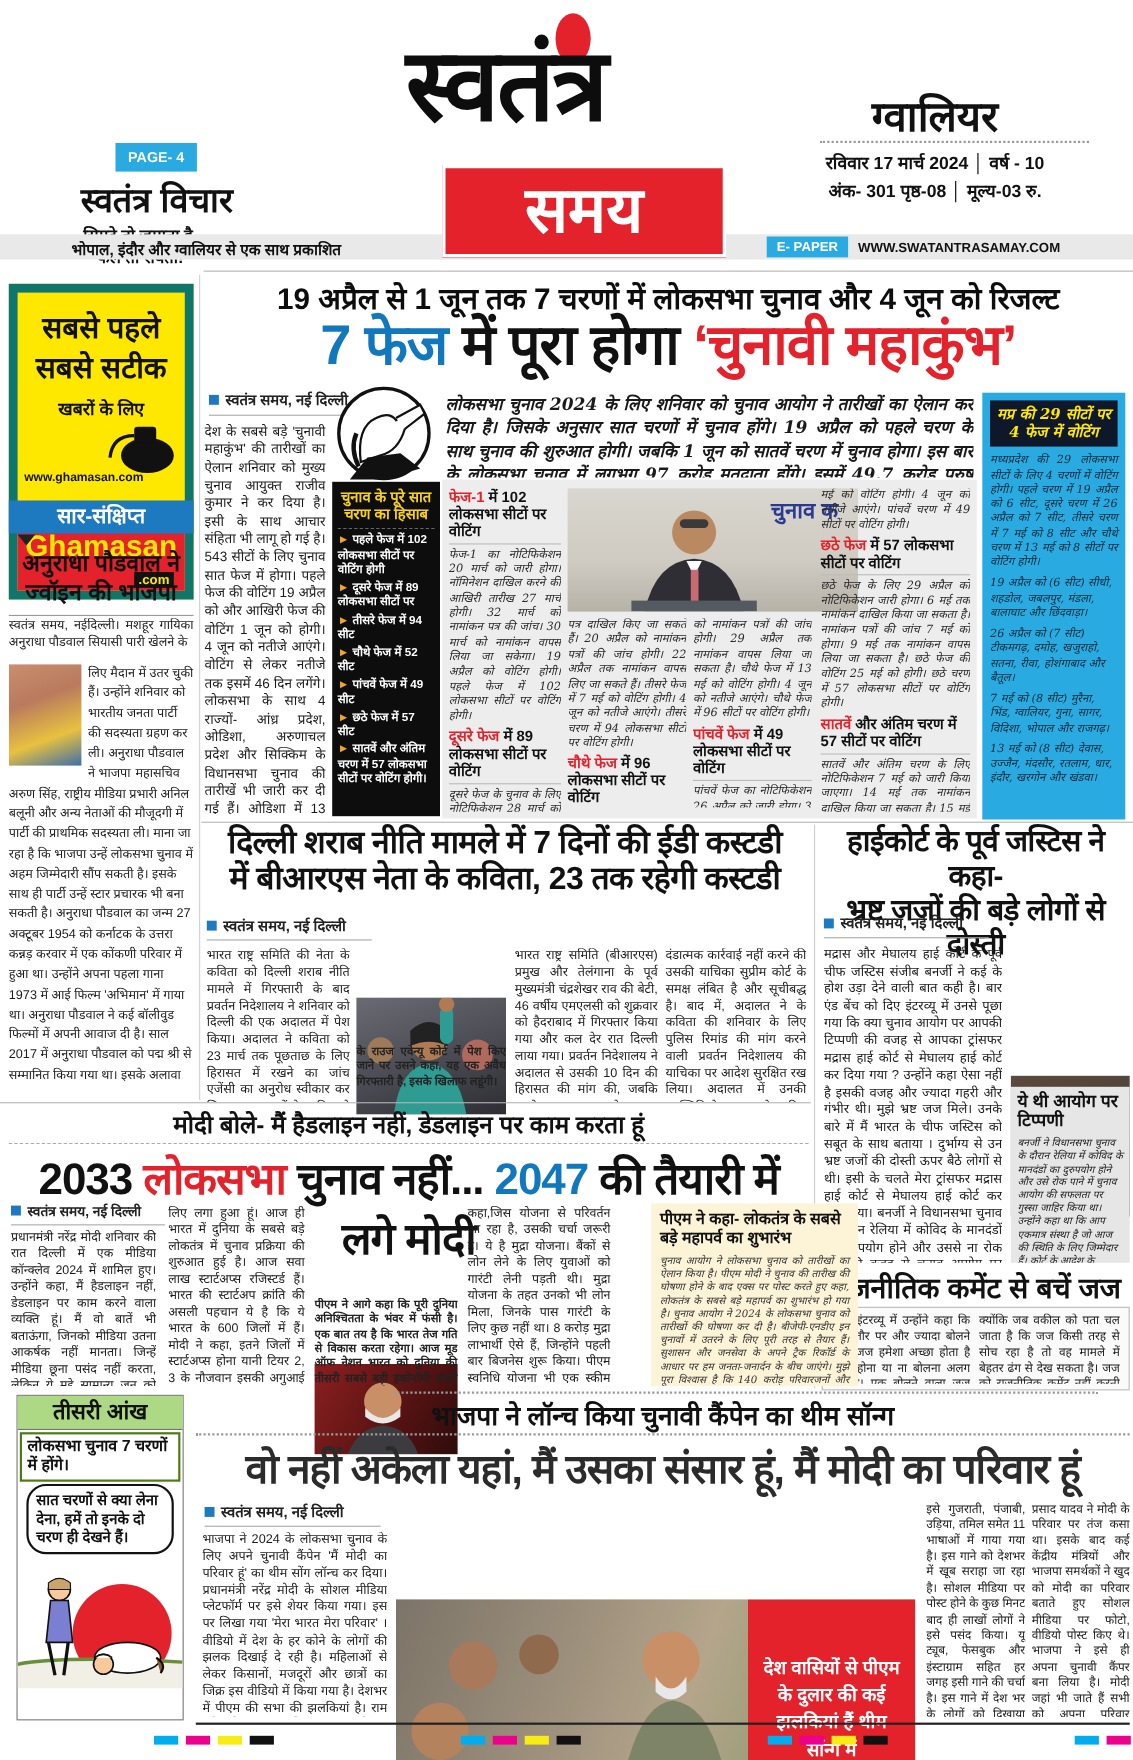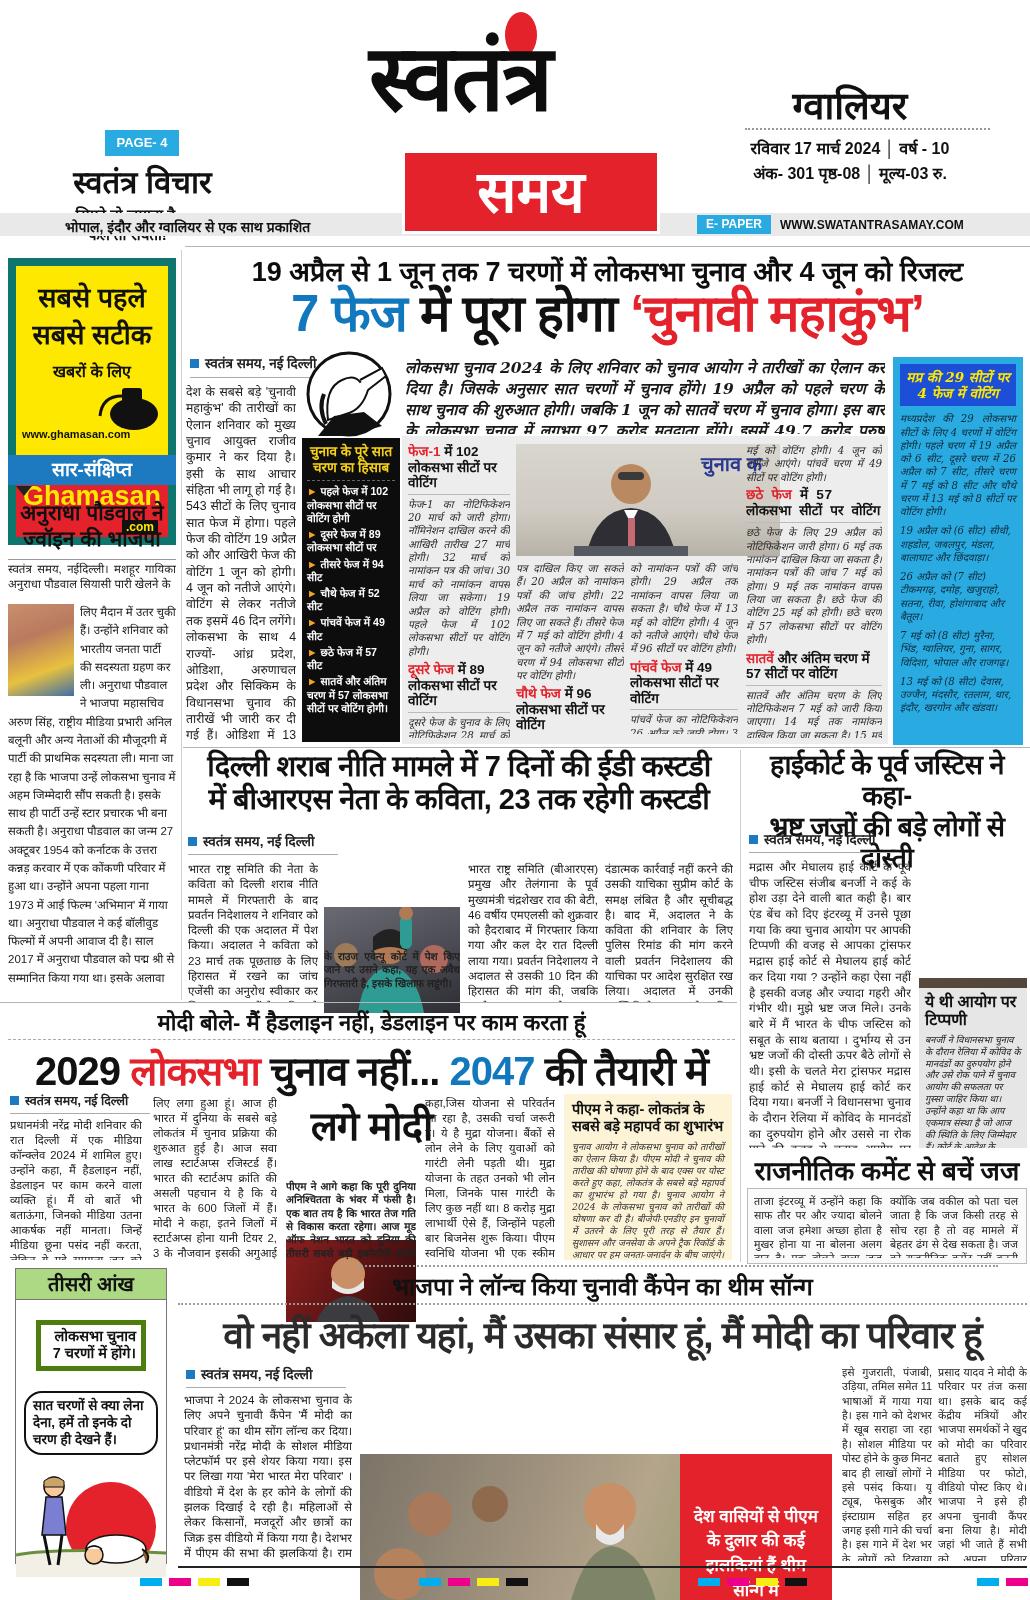--- a/index.html
+++ b/index.html
@@ -143,29 +143,29 @@
     </div>
 
     <div class="abs" style="left:228px;top:126px;width:108px;height:172px;overflow:hidden;">
       <div class="pb">को नामांकन पत्रों की जांच होगी। 29 अप्रैल तक नामांकन वापस लिया जा सकता है। चौथे फेज में 13 मई को वोटिंग होगी। 4 जून को नतीजे आएंगे। चौथे फेज में 96 सीटों पर वोटिंग होगी।</div>
       <div class="ph-head" style="margin-top:4px;"><span class="red">पांचवें फेज</span><span> में 49 लोकसभा सीटों पर वोटिंग</span></div>
       <div class="pb">पांचवें फेज का नोटिफिकेशन 26 अप्रैल को जारी होगा। 3 मई तक नामांकन दाखिल किया जा सकता है। 4 मई को नामांकन पत्र की जांच होगी. 6 मई तक नामांकन वापस लिया जा सकता है। 20</div>
     </div>
 
     <div class="abs" style="left:344px;top:8px;width:136px;height:294px;overflow:hidden;">
       <div class="pb">मई को वोटिंग होगी। 4 जून को नतीजे आएंगे। पांचवें चरण में 49 सीटों पर वोटिंग होगी।</div>
-      <div class="ph-head" style="margin-top:4px;font-family:Liberation Mono, monospace;"><span class="red">छठे फेज</span><span> में 57 लोकसभा सीटों पर वोटिंग</span></div>
+      <div class="ph-head" style="margin-top:4px;"><span class="red">छठे फेज</span><span> में 57 लोकसभा सीटों पर वोटिंग</span></div>
       <div class="pb">छठे फेज के लिए 29 अप्रैल को नोटिफिकेशन जारी होगा। 6 मई तक नामांकन दाखिल किया जा सकता है। नामांकन पत्रों की जांच 7 मई को होगा। 9 मई तक नामांकन वापस लिया जा सकता है। छठे फेज की वोटिंग 25 मई को होगी। छठे चरण में 57 लोकसभा सीटों पर वोटिंग होगी।</div>
       <div class="ph-head" style="margin-top:4px;"><span class="red">सातवें</span><span> और अंतिम चरण में 57 सीटों पर वोटिंग</span></div>
       <div class="pb">सातवें और अंतिम चरण के लिए नोटिफिकेशन 7 मई को जारी किया जाएगा। 14 मई तक नामांकन दाखिल किया जा सकता है। 15 मई को नामांकन पत्रों की जांच होगी। 17 मई को नामांकन वापस लिया जा सकता है। अंतिम चरण की वोटिंग 1 जून को होगी। 4 जून को नतीजे आएंगे। अंतिम चरण में 57 सीटों पर वोटिंग होगी।</div>
     </div>
   </div>
 
   <div class="abs" style="left:893px;top:357px;width:130px;height:388px;background:#29abe2;box-sizing:border-box;padding:7px 7px;">
-    <div class="b c serif-it" style="background:#1d4ed8;color:#ffe800;font-size:13.5px;line-height:1.2;padding:5px 3px;">मप्र की 29 सीटों पर 4 फेज में वोटिंग</div>
+    <div class="b c serif-it" style="background:#0f172a;color:#ffe800;font-size:13.5px;line-height:1.2;padding:5px 3px;">मप्र की 29 सीटों पर 4 फेज में वोटिंग</div>
     <div class="serif-it j" style="font-size:10.2px;line-height:1.3;color:#102a3a;margin-top:6px;">मध्यप्रदेश की 29 लोकसभा सीटों के लिए 4 चरणों में वोटिंग होगी। पहले चरण में 19 अप्रैल को 6 सीट, दूसरे चरण में 26 अप्रैल को 7 सीट, तीसरे चरण में 7 मई को 8 सीट और चौथे चरण में 13 मई को 8 सीटों पर वोटिंग होगी।</div>
     <div class="serif-it" style="font-size:10.2px;line-height:1.3;color:#102a3a;margin-top:6px;">19 अप्रैल को (6 सीट) सीधी, शहडोल, जबलपुर, मंडला, बालाघाट और छिंदवाड़ा।</div>
     <div class="serif-it" style="font-size:10.2px;line-height:1.3;color:#102a3a;margin-top:6px;">26 अप्रैल को (7 सीट) टीकमगढ़, दमोह, खजुराहो, सतना, रीवा, होशंगाबाद और बैतूल।</div>
     <div class="serif-it" style="font-size:10.2px;line-height:1.3;color:#102a3a;margin-top:6px;">7 मई को (8 सीट) मुरैना, भिंड, ग्वालियर, गुना, सागर, विदिशा, भोपाल और राजगढ़।</div>
     <div class="serif-it" style="font-size:10.2px;line-height:1.3;color:#102a3a;margin-top:6px;">13 मई को (8 सीट) देवास, उज्जैन, मंदसौर, रतलाम, धार, इंदौर, खरगोन और खंडवा।</div>
   </div>
 
   <div class="abs rule" style="left:183px;top:747px;width:847px;height:1px;"></div>
 
   <div class="abs" style="left:183px;top:750px;width:552px;height:255px;">
@@ -226,45 +226,45 @@
       <div class="abs bt" style="left:6px;top:5px;width:128px;height:64px;font-size:10.8px;">ताजा इंटरव्यू में उन्होंने कहा कि साफ तौर पर और ज्यादा बोलने वाला जज हमेशा अच्छा होता है  मुखर होना या ना बोलना अलग बात है। एक बोलने वाला जज हमेशा अच्छा होता है,</div>
       <div class="abs bt" style="left:142px;top:5px;width:128px;height:64px;font-size:10.8px;">क्योंकि जब वकील को पता चल जाता है कि जज किसी तरह से सोच रहा है तो वह मामले में बेहतर ढंग से देख सकता है। जज को राजनीतिक कमेंट नहीं करनी चाहिए।</div>
     </div>
   </div>
 
   <div class="abs rule" style="left:0px;top:1002px;width:737px;height:1px;"></div>
   <div class="abs" style="left:8px;top:1006px;width:727px;height:256px;">
     <div class="b c" style="font-size:22px;">मोदी बोले- मैं हैडलाइन नहीं, डेडलाइन पर काम करता हूं</div>
     <div style="border-top:1px dashed #aaa;margin-top:3px;"></div>
     <div class="b c" style="font-size:40px;margin-top:2px;letter-spacing:-1px;">
-      <span>2029 </span><span class="red">लोकसभा</span><span> चुनाव नहीं... </span><span class="blue">2047</span><span> की तैयारी में लगे मोदी</span>
+      <span>2033 </span><span class="red">लोकसभा</span><span> चुनाव नहीं... </span><span class="blue">2047</span><span> की तैयारी में लगे मोदी</span>
     </div>
     <div class="byline" style="position:absolute;left:2px;top:86px;width:140px;border-bottom:1px solid #aaa;padding-bottom:4px;font-size:12.5px;">
       <span class="sq"></span><span>स्वतंत्र समय, नई दिल्ली</span>
     </div>
     <div class="abs bt" style="left:2px;top:112px;width:132px;height:142px;font-size:11.3px;">प्रधानमंत्री नरेंद्र मोदी शनिवार की रात दिल्ली में एक मीडिया कॉन्क्लेव 2024 में शामिल हुए। उन्होंने कहा, मैं हैडलाइन नहीं, डेडलाइन पर काम करने वाला व्यक्ति हूं। मैं वो बातें भी बताऊंगा, जिनको मीडिया उतना आकर्षक नहीं मानता। जिन्हें मीडिया छूना पसंद नहीं करता, लेकिन ये मुद्दे सामान्य जन को छूते हैं, जैसे स्टार्टअप्स। उन्होंने कहा कि आप 2029 पर अटक गए। मैं 2047 के</div>
     <div class="abs bt" style="left:145px;top:90px;width:124px;height:164px;font-size:11.3px;">लिए लगा हुआ हूं। आज ही भारत में दुनिया के सबसे बड़े लोकतंत्र में चुनाव प्रक्रिया की शुरुआत हुई है। आज सवा लाख स्टार्टअप्स रजिस्टर्ड हैं। भारत की स्टार्टअप क्रांति की असली पहचान ये है कि ये भारत के 600 जिलों में हैं। मोदी ने कहा, इतने जिलों में स्टार्टअप्स होना यानी टियर 2, 3 के नौजवान इसकी अगुआई कर रहे हैं। जिस दल ने कभी स्टार्टअप के बारे में चर्चा नहीं की, उसे स्टार्टअप की बात करने के लिए मजबूर होना पड़ा है।</div>
     <div class="abs photo" style="left:278px;top:88px;width:130px;height:82px;background:linear-gradient(120deg,#8c1f1f 0%,#5a1313 55%,#2e0c0c 100%);">
       <svg viewBox="0 0 130 82" style="width:100%;height:100%;">
         <circle cx="62" cy="34" r="17" fill="#c98f66"></circle>
         <path d="M46 40 Q62 58 78 40 L78 48 Q62 60 46 48 Z" fill="#e8e8e8"></path>
         <path d="M30 82 Q40 58 62 56 Q86 58 94 82 Z" fill="#3c3c40"></path>
       </svg>
     </div>
     <div class="abs cap" style="left:278px;top:174px;width:130px;height:80px;">पीएम ने आगे कहा कि पूरी दुनिया अनिश्चितता के भंवर में फंसी है। एक बात तय है कि भारत तेज गति से विकास करता रहेगा। आज मूड ऑफ नेशन भारत को दुनिया की तीसरी सबसे बड़ी इकोनॉमी बनाने का कह रहा है। पीएम ने</div>
     <div class="abs bt" style="left:417px;top:90px;width:130px;height:164px;font-size:11.3px;">कहा,जिस योजना से परिवर्तन आ रहा है, उसकी चर्चा जरूरी है। ये है मुद्रा योजना। बैंकों से लोन लेने के लिए युवाओं को गारंटी लेनी पड़ती थी। मुद्रा योजना के तहत उनको भी लोन मिला, जिनके पास गारंटी के लिए कुछ नहीं था। 8 करोड़ मुद्रा लाभार्थी ऐसे हैं, जिन्होंने पहली बार बिजनेस शुरू किया। पीएम स्वनिधि योजना भी एक स्कीम है। स्ट्रीट वेंडर को इससे सस्ता ऋण मिला, वो भी गारंटी के बगैर। मेरा जो भी तजुर्बा है, जो भी जाना-समझा है, मैंने गरीबों की अमीरी और अमीरों की गरीबी भी देखी है।</div>
-    <div class="abs" style="left:556px;top:88px;width:168px;height:166px;background:#fdf3d7;box-sizing:border-box;padding:7px 8px;overflow:hidden;">
+    <div class="abs" style="left:584px;top:88px;width:188px;height:166px;background:#fdf3d7;box-sizing:border-box;padding:7px 8px;overflow:hidden;">
       <div class="b" style="font-size:14.5px;line-height:1.2;">पीएम ने कहा- लोकतंत्र के सबसे बड़े महापर्व का शुभारंभ</div>
       <div class="serif-it j" style="font-size:9.3px;line-height:1.3;margin-top:5px;color:#333;">चुनाव आयोग ने लोकसभा चुनाव को तारीखों का ऐलान किया है। पीएम मोदी ने चुनाव की तारीख की घोषणा होने के बाद एक्स पर पोस्ट करते हुए कहा, लोकतंत्र के सबसे बड़े महापर्व का शुभारंभ हो गया है। चुनाव आयोग ने 2024 के लोकसभा चुनाव को तारीखों की घोषणा कर दी है। बीजेपी-एनडीए इन चुनावों में उतरने के लिए पूरी तरह से तैयार हैं। सुशासन और जनसेवा के अपने ट्रैक रिकॉर्ड के आधार पर हम जनता-जनार्दन के बीच जाएंगे। मुझे पूरा विश्वास है कि 140 करोड़ परिवारजनों और 96 करोड़ से अधिक मतदाताओं का भरपूर स्नेह और आशीर्वाद हमें लगातार तीसरी बार मिलेगा।</div>
     </div>
   </div>
 
   <div class="abs" style="left:15px;top:1268px;width:152px;height:296px;border:1px solid #777;box-sizing:border-box;background:#fff;">
     <div class="b c" style="background:#add884;font-size:20px;height:30px;line-height:30px;border-bottom:1px solid #777;">तीसरी आंख</div>
-    <div class="b" style="margin:20px;border:5px solid #4d7c0f;padding:3px 5px;font-size:14.5px;line-height:1.2;background:#fff;text-align:right;">लोकसभा चुनाव 7 चरणों में होंगे।</div>
+    <div class="b" style="margin:2px;border:2px solid #4d7c0f;padding:3px 5px;font-size:14.5px;line-height:1.2;background:#fff;">लोकसभा चुनाव 7 चरणों में होंगे।</div>
     <div class="b" style="margin:2px 8px;border:2px solid #111;border-radius:18px;padding:5px 7px;font-size:13.5px;line-height:1.25;background:#fff;position:relative;z-index:2;">सात चरणों से क्या लेना देना, हमें तो इनके दो चरण ही देखने हैं।</div>
     <svg viewBox="0 0 150 120" style="width:150px;height:120px;display:block;">
       <circle cx="95" cy="70" r="45" fill="#e3222b"></circle>
       <rect x="0" y="95" width="150" height="25" fill="#f2efe6"></rect>
       <path d="M0 98 Q40 90 150 96" stroke="#6a8f3c" stroke-width="3" fill="none"></path>
       <circle cx="38" cy="30" r="10" fill="#f7c99b" stroke="#111" stroke-width="1.5"></circle>
       <path d="M28 24 Q38 16 48 24 L48 30 L28 30 Z" fill="#caa46a" stroke="#111" stroke-width="1"></path>
       <path d="M30 40 L46 40 L50 78 L26 78 Z" fill="#7a7fd1" stroke="#111" stroke-width="1.5"></path>
       <path d="M28 78 L34 108 M46 78 L42 108" stroke="#111" stroke-width="3"></path>
       <ellipse cx="100" cy="92" rx="30" ry="14" fill="#fff" stroke="#111" stroke-width="1.5"></ellipse>

